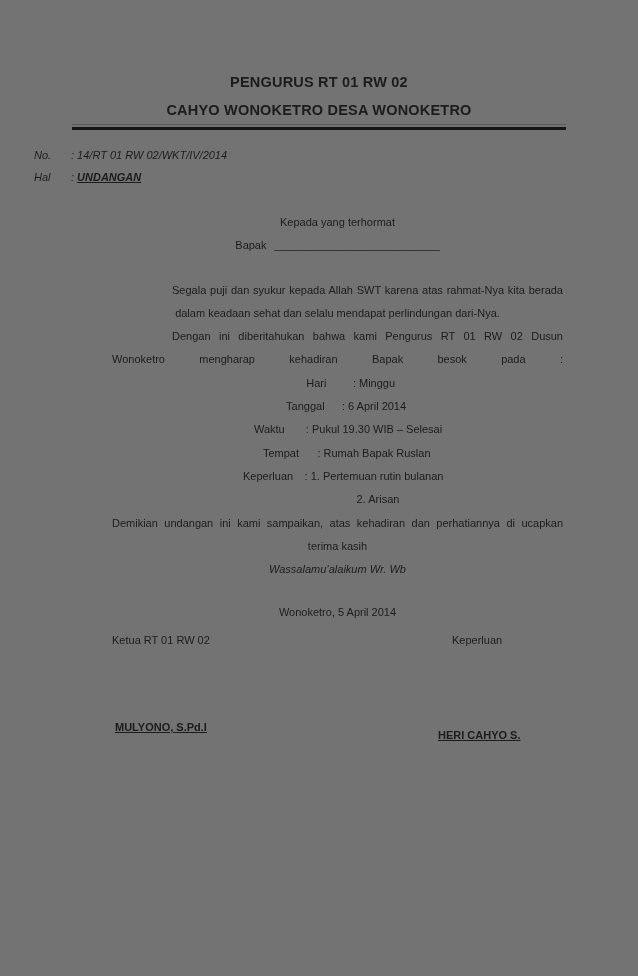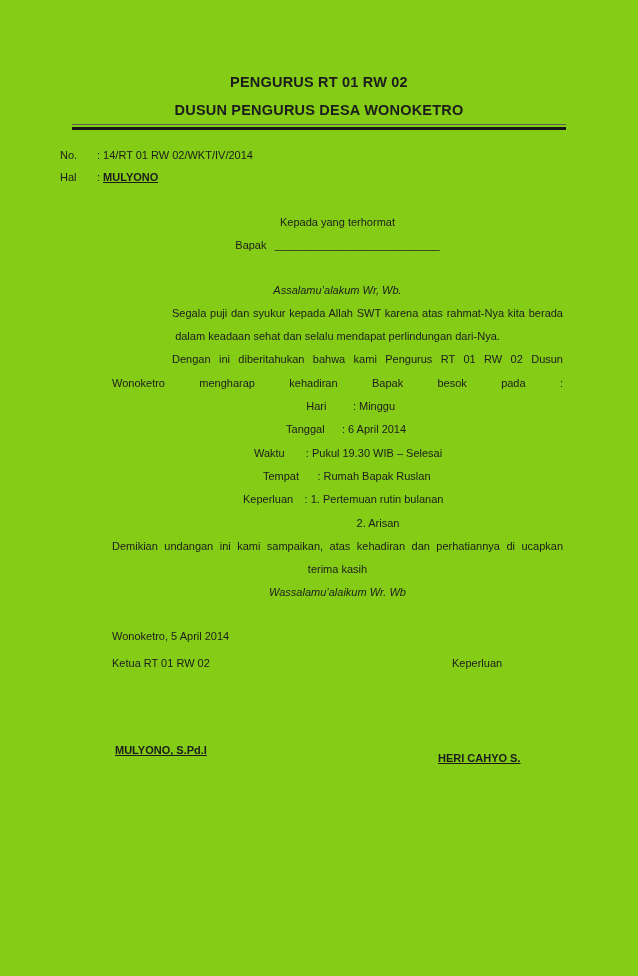--- a/index.html
+++ b/index.html
@@ -4,21 +4,21 @@
 <style>
   html, body {
     margin: 0;
     padding: 0;
     background: #ffffff;
   }
   .page {
     position: relative;
     width: 638px;
     height: 976px;
-    background: #84cc16;
+    background: #737373;
     overflow: hidden;
     font-family: "Liberation Sans", "DejaVu Sans", sans-serif;
     font-size: 11px;
     color: #1c1c1c;
   }
   
   .letterhead {
     padding-top: 68px;
     text-align: center;
   }
@@ -29,21 +29,22 @@
     letter-spacing: 0.2px;
   }
   .divider {
     margin: 0 72px;
     height: 2px;
     border-top: 1px solid #5c5c5c;
     border-bottom: 3px solid #161616;
   }
   
   .meta {
-    margin: 14px 75px 0 60px;
+    margin: 14px 75px 0 34px;
+    font-style: italic;
   }
   .meta-row { line-height: 22px; }
   .meta-label {
     display: inline-block;
     width: 37px;
   }
   .hal-colon { margin-right: 3px; }
   .hal-value {
     font-weight: bold;
     text-decoration: underline;
@@ -65,21 +66,21 @@
   }
   .ind60 { padding-left: 60px; }
   .detail-label {
     display: inline-block;
     width: 73px;
   }
   .detail-cont { padding-left: 81px; }
   
   .signoff-date {
     margin-top: 20px;
-    text-align: left;
+    text-align: center;
   }
   .roles {
     position: relative;
     margin-top: 4px;
     line-height: 23.3px;
   }
   .role-right {
     position: absolute;
     left: 340px;
     top: 0;
@@ -100,42 +101,41 @@
     top: 8px;
   }
 </style>
 </head>
 <body>
 
 <div class="page">
 
   <div class="letterhead">
     <div class="lh-line">PENGURUS RT 01 RW 02</div>
-    <div class="lh-line">DUSUN PENGURUS DESA WONOKETRO</div>
+    <div class="lh-line">CAHYO WONOKETRO DESA WONOKETRO</div>
   </div>
   <div class="divider"></div>
 
   <div class="meta">
     <div class="meta-row">
       <span class="meta-label">No.</span><span>: 14/RT 01 RW 02/WKT/IV/2014</span>
     </div>
     <div class="meta-row">
-      <span class="meta-label">Hal</span><span class="hal-colon">:</span><span class="hal-value">MULYONO</span>
+      <span class="meta-label">Hal</span><span class="hal-colon">:</span><span class="hal-value">UNDANGAN</span>
     </div>
   </div>
 
   <div class="recipient">
     <div class="doc-line">Kepada yang terhormat</div>
     <div class="doc-line">
       <span>Bapak</span><span class="blank-line">___________________________</span>
     </div>
   </div>
 
   <div class="body-col">
-    <div class="doc-line italic">Assalamu’alakum Wr, Wb.</div>
 
     <div class="doc-line jl ind60">Segala puji dan syukur kepada Allah SWT karena atas rahmat-Nya kita berada</div>
     <div class="doc-line">dalam keadaan sehat dan selalu mendapat perlindungan dari-Nya.</div>
 
     <div class="doc-line jl ind60">Dengan ini diberitahukan bahwa kami Pengurus RT 01 RW 02 Dusun</div>
     <div class="doc-line jl">Wonoketro mengharap kehadiran Bapak besok pada :</div>
 
     <div class="doc-line">
       <span class="detail-label">Hari</span><span>: Minggu</span>
     </div>

